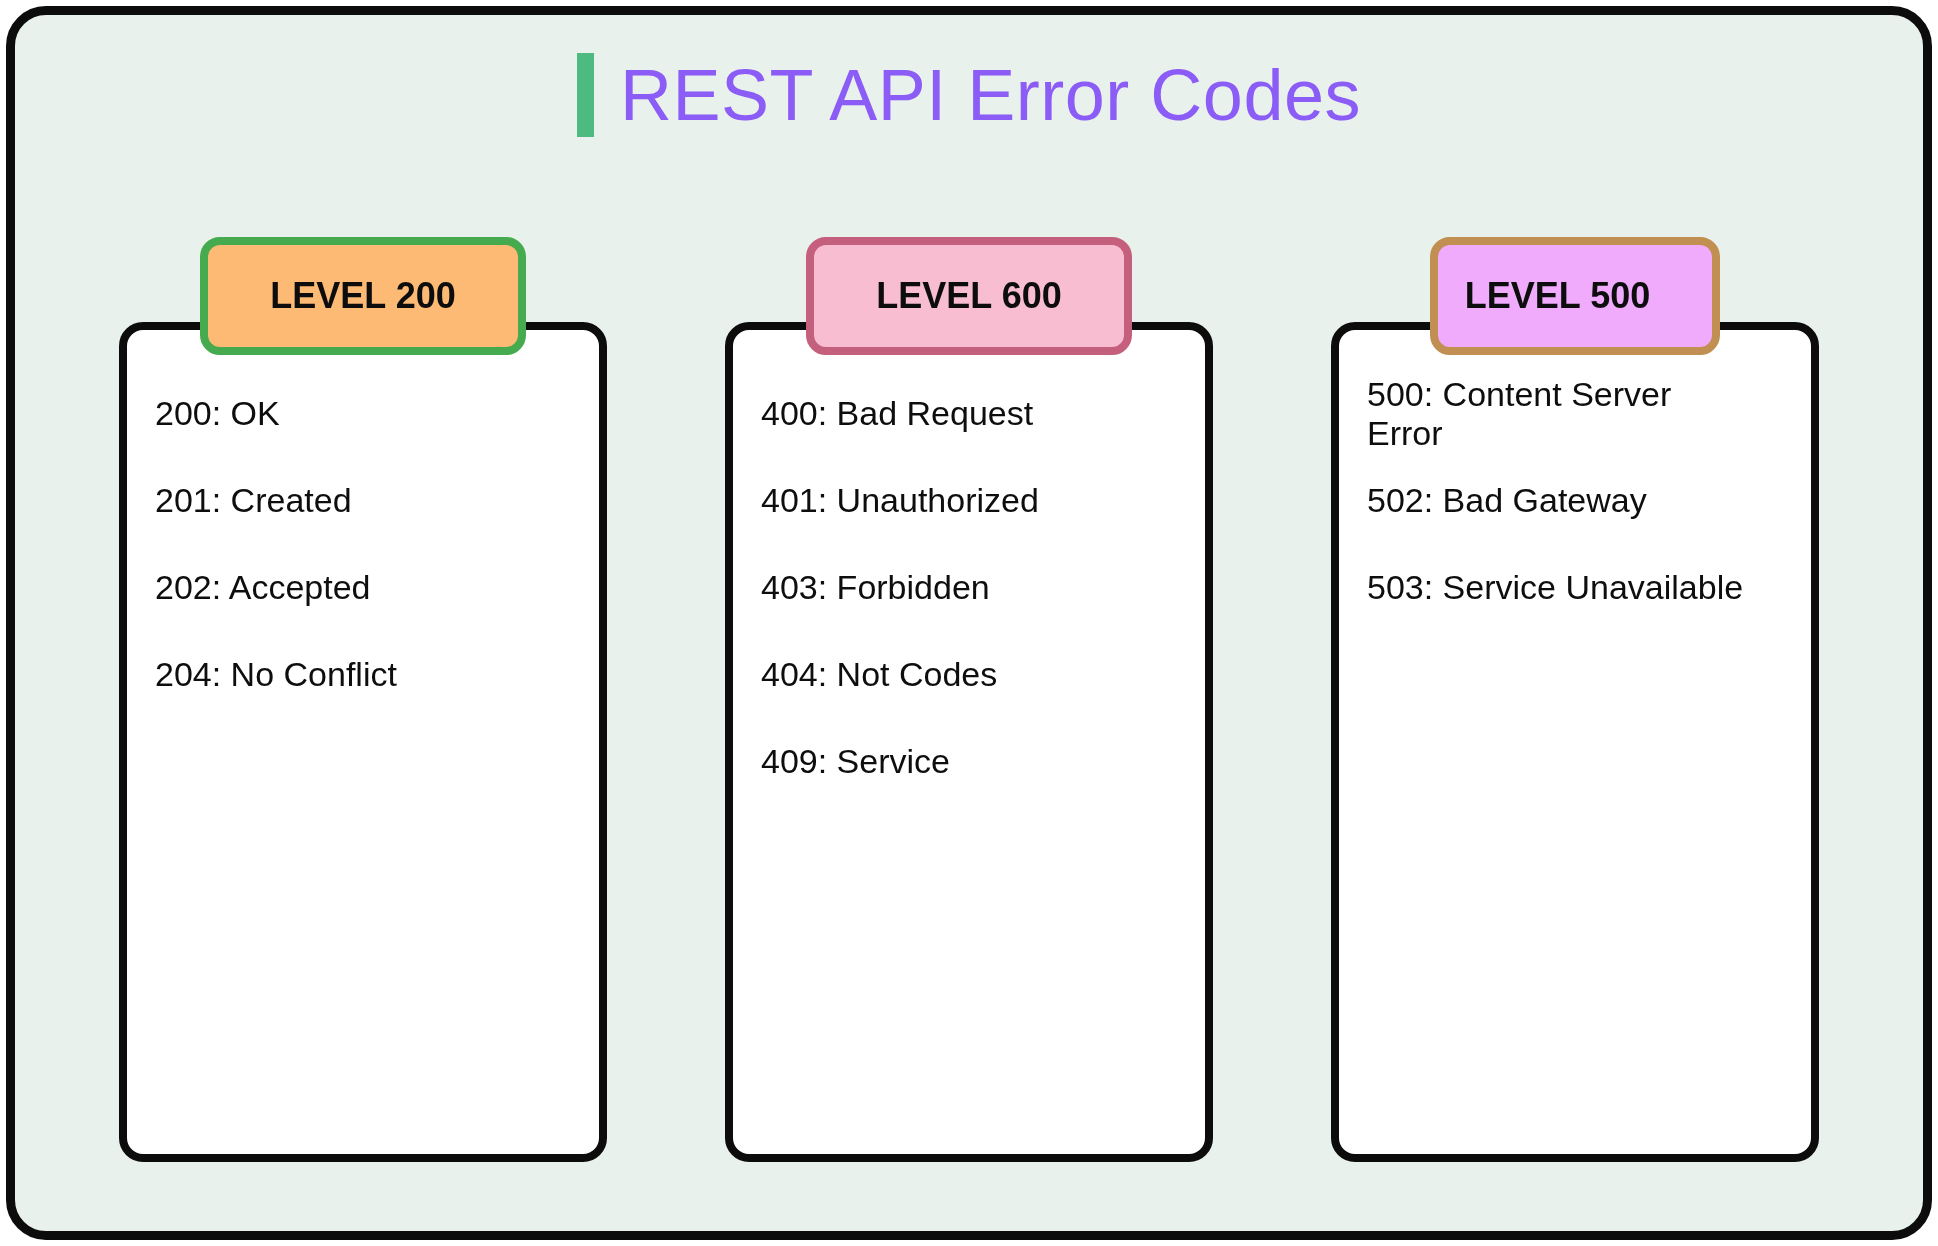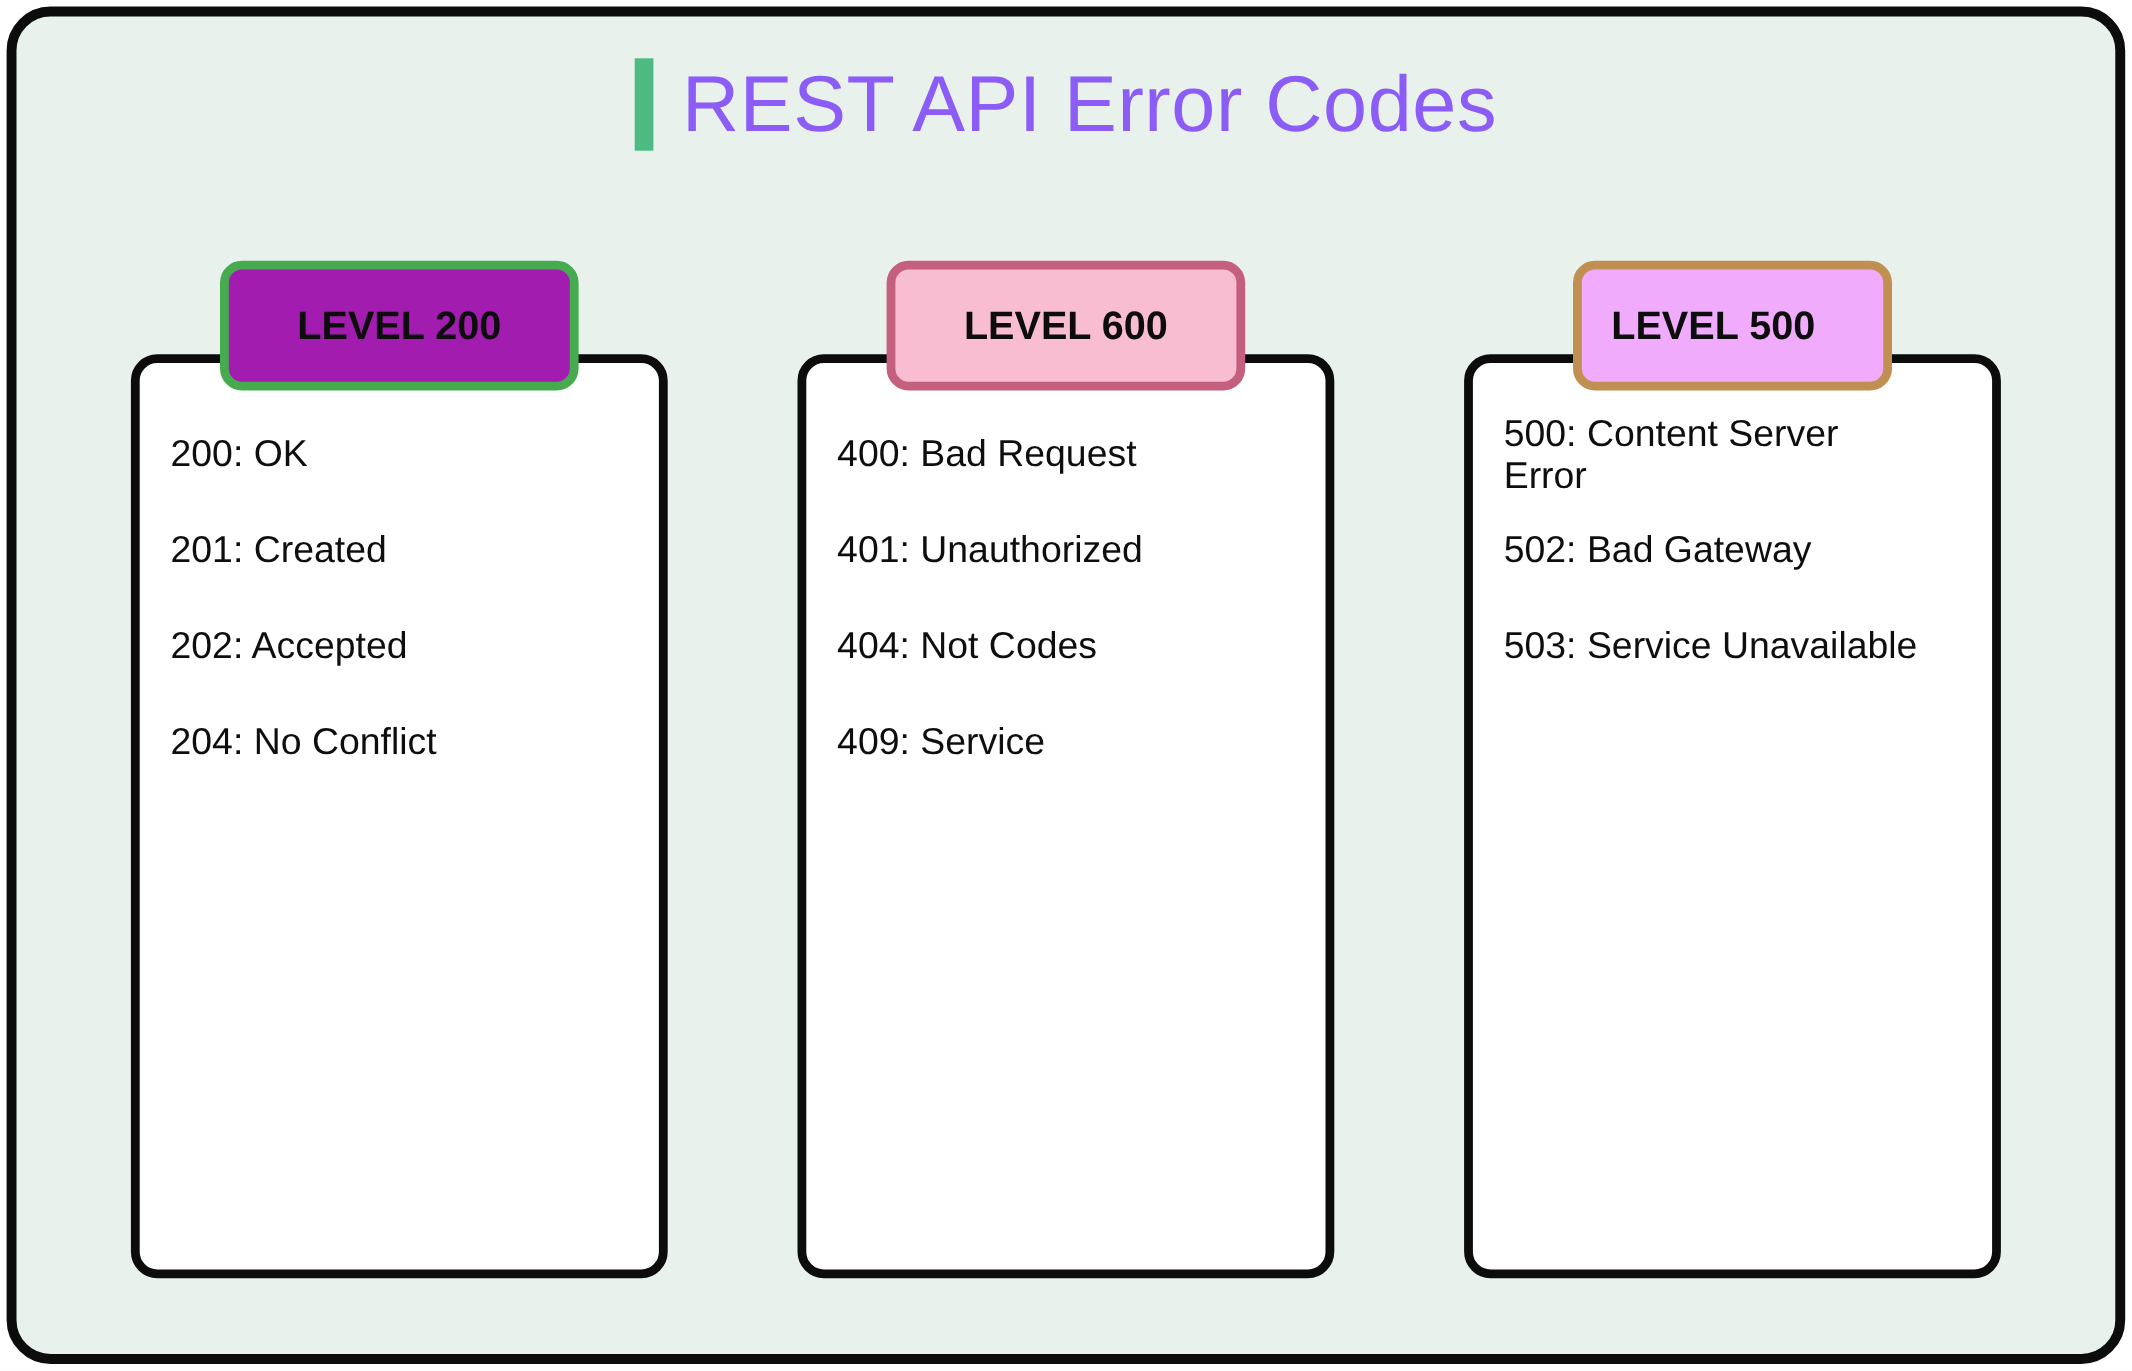--- a/index.html
+++ b/index.html
@@ -99,37 +99,38 @@
 <div class="frame">
 
   <header class="title-row">
     <span class="accent-bar"></span>
     <h1 class="title">REST API Error Codes</h1>
   </header>
 
   <main class="columns">
 
     <section class="column column-200">
-      <div class="badge" style="background: #a21caf; border-color: rgb(70, 171, 79);">LEVEL 200</div>
+      <div class="badge" style="background: #fdba74; border-color: rgb(70, 171, 79);">LEVEL 200</div>
       <div class="card">
         <ul class="code-list">
           <li>200: OK</li>
           <li>201: Created</li>
           <li>202: Accepted</li>
           <li>204: No Conflict</li>
         </ul>
       </div>
     </section>
 
     <section class="column column-400">
       <div class="badge" style="background: rgb(249, 189, 210); border-color: rgb(197, 95, 126);">LEVEL 600</div>
       <div class="card">
         <ul class="code-list">
           <li>400: Bad Request</li>
           <li>401: Unauthorized</li>
+          <li>403: Forbidden</li>
           <li>404: Not Codes</li>
           <li>409: Service</li>
         </ul>
       </div>
     </section>
 
     <section class="column column-500">
       <div class="badge" style="background: #f0abfc; border-color: rgb(192, 143, 81); padding-left: 27px;">LEVEL 500</div>
       <div class="card">
         <ul class="code-list">

